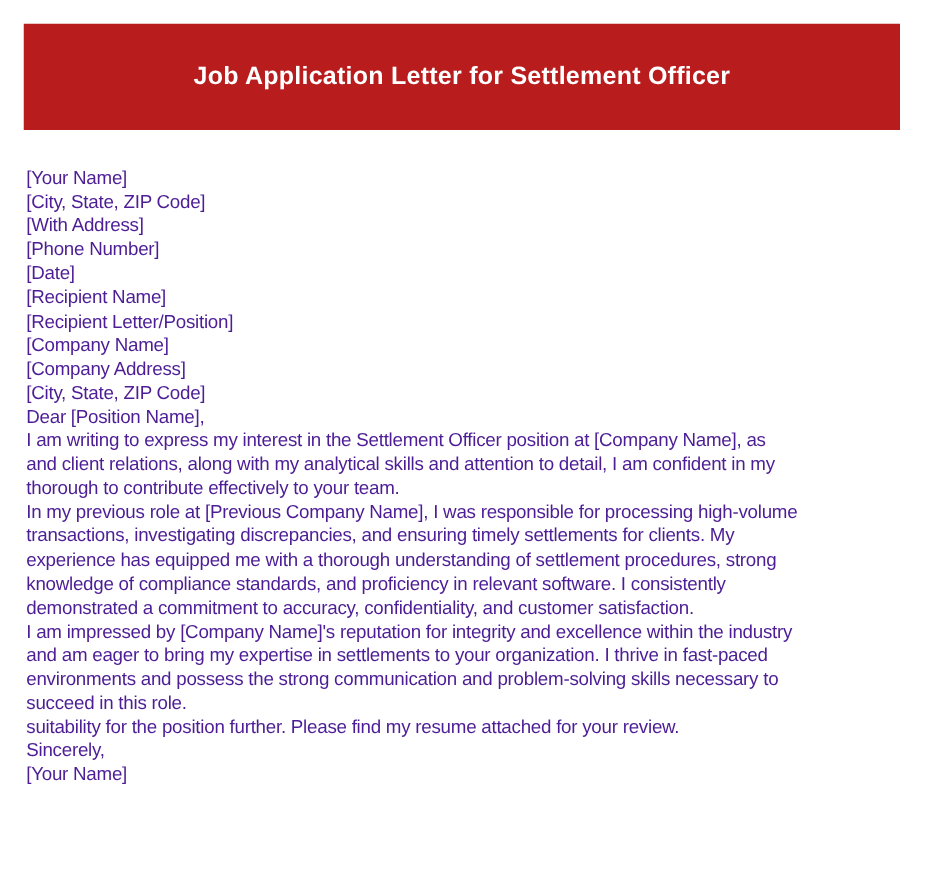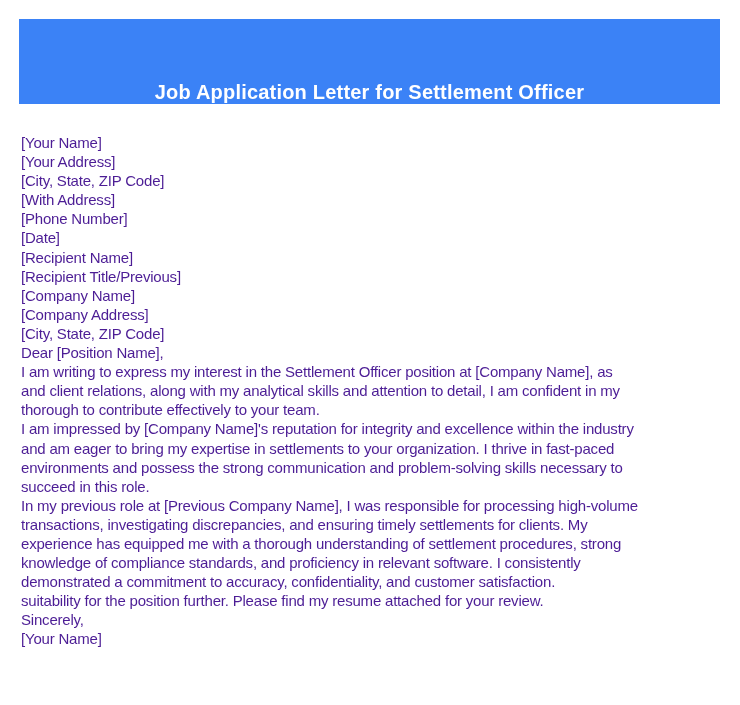--- a/index.html
+++ b/index.html
@@ -43,60 +43,59 @@
   .letter .block {
     margin: 0;
   }
   .letter .line {
     white-space: nowrap;
   }
 </style>
 </head>
 <body style="background: rgb(255, 255, 255);">
 
-<header class="banner" style="background: #3b82f6; align-items: flex-end;">
+<header class="banner" style="background: #b91c1c;">
   <h1 style="color: rgb(255, 255, 255);">Job Application Letter for Settlement Officer</h1>
 </header>
 
 <main class="letter" style="color: #4c1d95;">
     <div class="block">
       <div class="line">[Your Name]</div>
-      <div class="line">[Your Address]</div>
       <div class="line">[City, State, ZIP Code]</div>
       <div class="line">[With Address]</div>
       <div class="line">[Phone Number]</div>
       <div class="line">[Date]</div>
     </div>
     <div class="block">
       <div class="line">[Recipient Name]</div>
-      <div class="line">[Recipient Title/Previous]</div>
+      <div class="line">[Recipient Letter/Position]</div>
       <div class="line">[Company Name]</div>
       <div class="line">[Company Address]</div>
       <div class="line">[City, State, ZIP Code]</div>
     </div>
     <div class="block">
       <div class="line">Dear [Position Name],</div>
     </div>
     <div class="block">
       <div class="line">I am writing to express my interest in the Settlement Officer position at [Company Name], as</div>
       <div class="line">and client relations, along with my analytical skills and attention to detail, I am confident in my</div>
       <div class="line">thorough to contribute effectively to your team.</div>
     </div>
     <div class="block">
-      <div class="line">I am impressed by [Company Name]'s reputation for integrity and excellence within the industry</div>
-      <div class="line">and am eager to bring my expertise in settlements to your organization. I thrive in fast-paced</div>
-      <div class="line">environments and possess the strong communication and problem-solving skills necessary to</div>
-      <div class="line">succeed in this role.</div>
-    </div>
-    <div class="block">
       <div class="line">In my previous role at [Previous Company Name], I was responsible for processing high-volume</div>
       <div class="line">transactions, investigating discrepancies, and ensuring timely settlements for clients. My</div>
       <div class="line">experience has equipped me with a thorough understanding of settlement procedures, strong</div>
       <div class="line">knowledge of compliance standards, and proficiency in relevant software. I consistently</div>
       <div class="line">demonstrated a commitment to accuracy, confidentiality, and customer satisfaction.</div>
+    </div>
+    <div class="block">
+      <div class="line">I am impressed by [Company Name]'s reputation for integrity and excellence within the industry</div>
+      <div class="line">and am eager to bring my expertise in settlements to your organization. I thrive in fast-paced</div>
+      <div class="line">environments and possess the strong communication and problem-solving skills necessary to</div>
+      <div class="line">succeed in this role.</div>
     </div>
     <div class="block">
       <div class="line">suitability for the position further. Please find my resume attached for your review.</div>
     </div>
     <div class="block">
       <div class="line">Sincerely,</div>
     </div>
     <div class="block">
       <div class="line">[Your Name]</div>
     </div>

